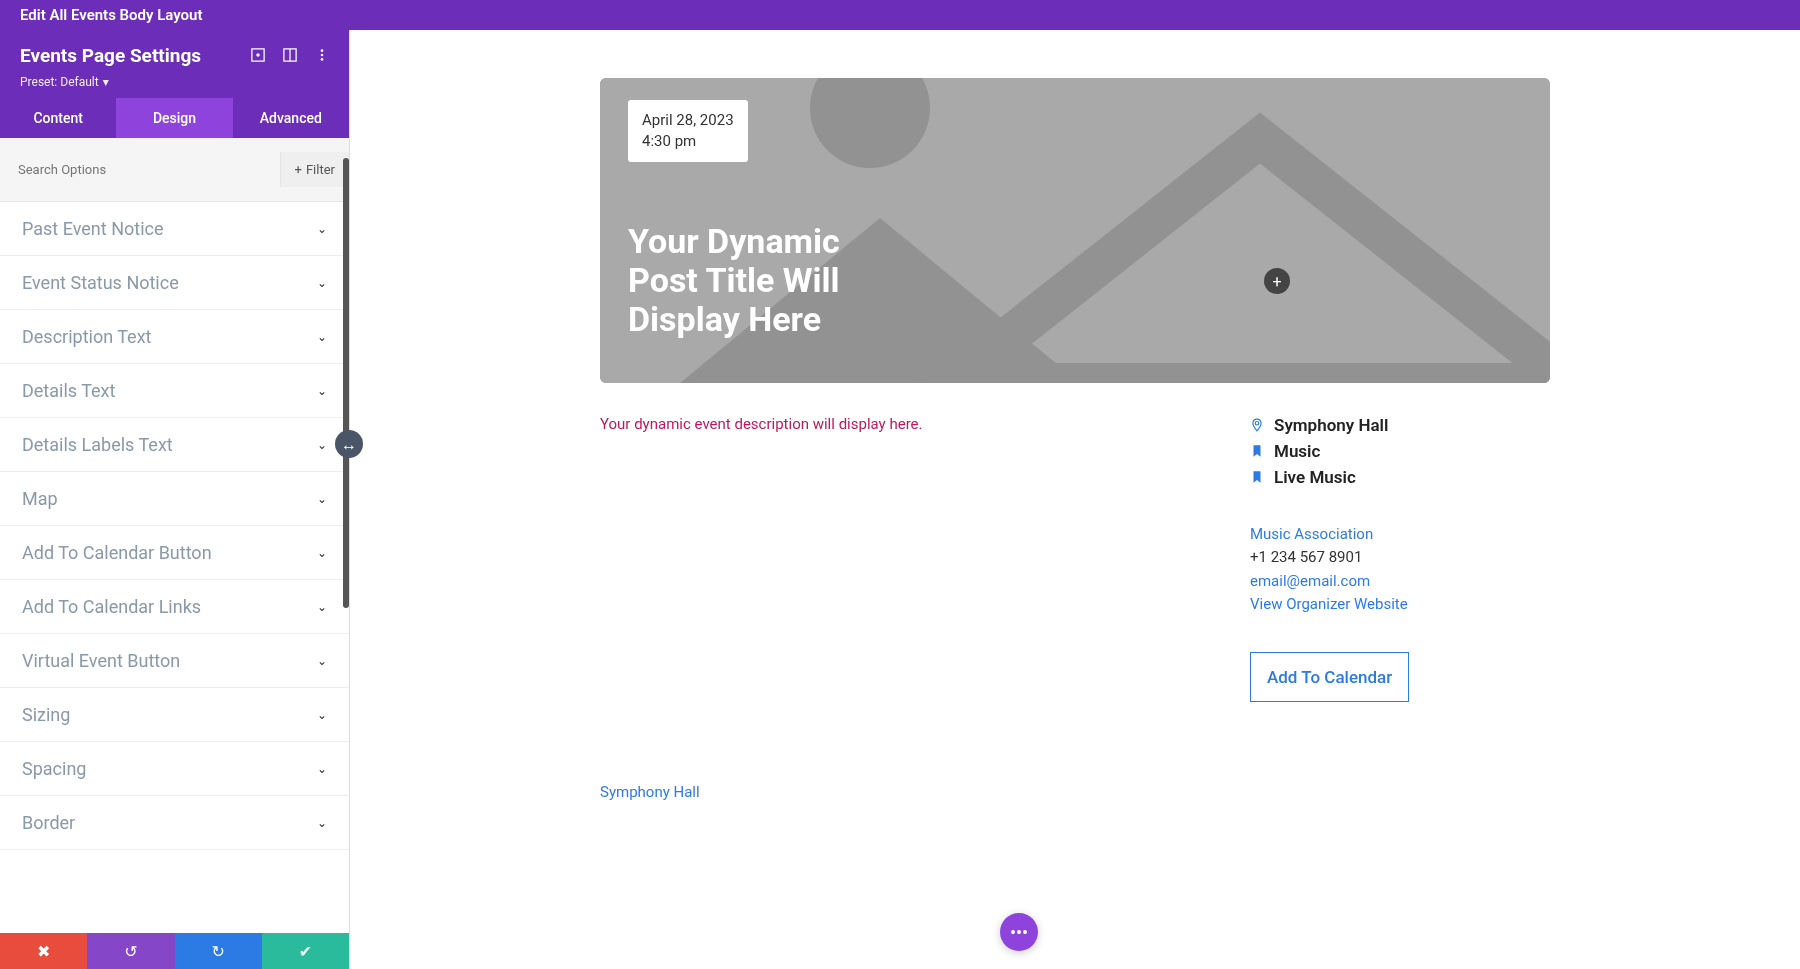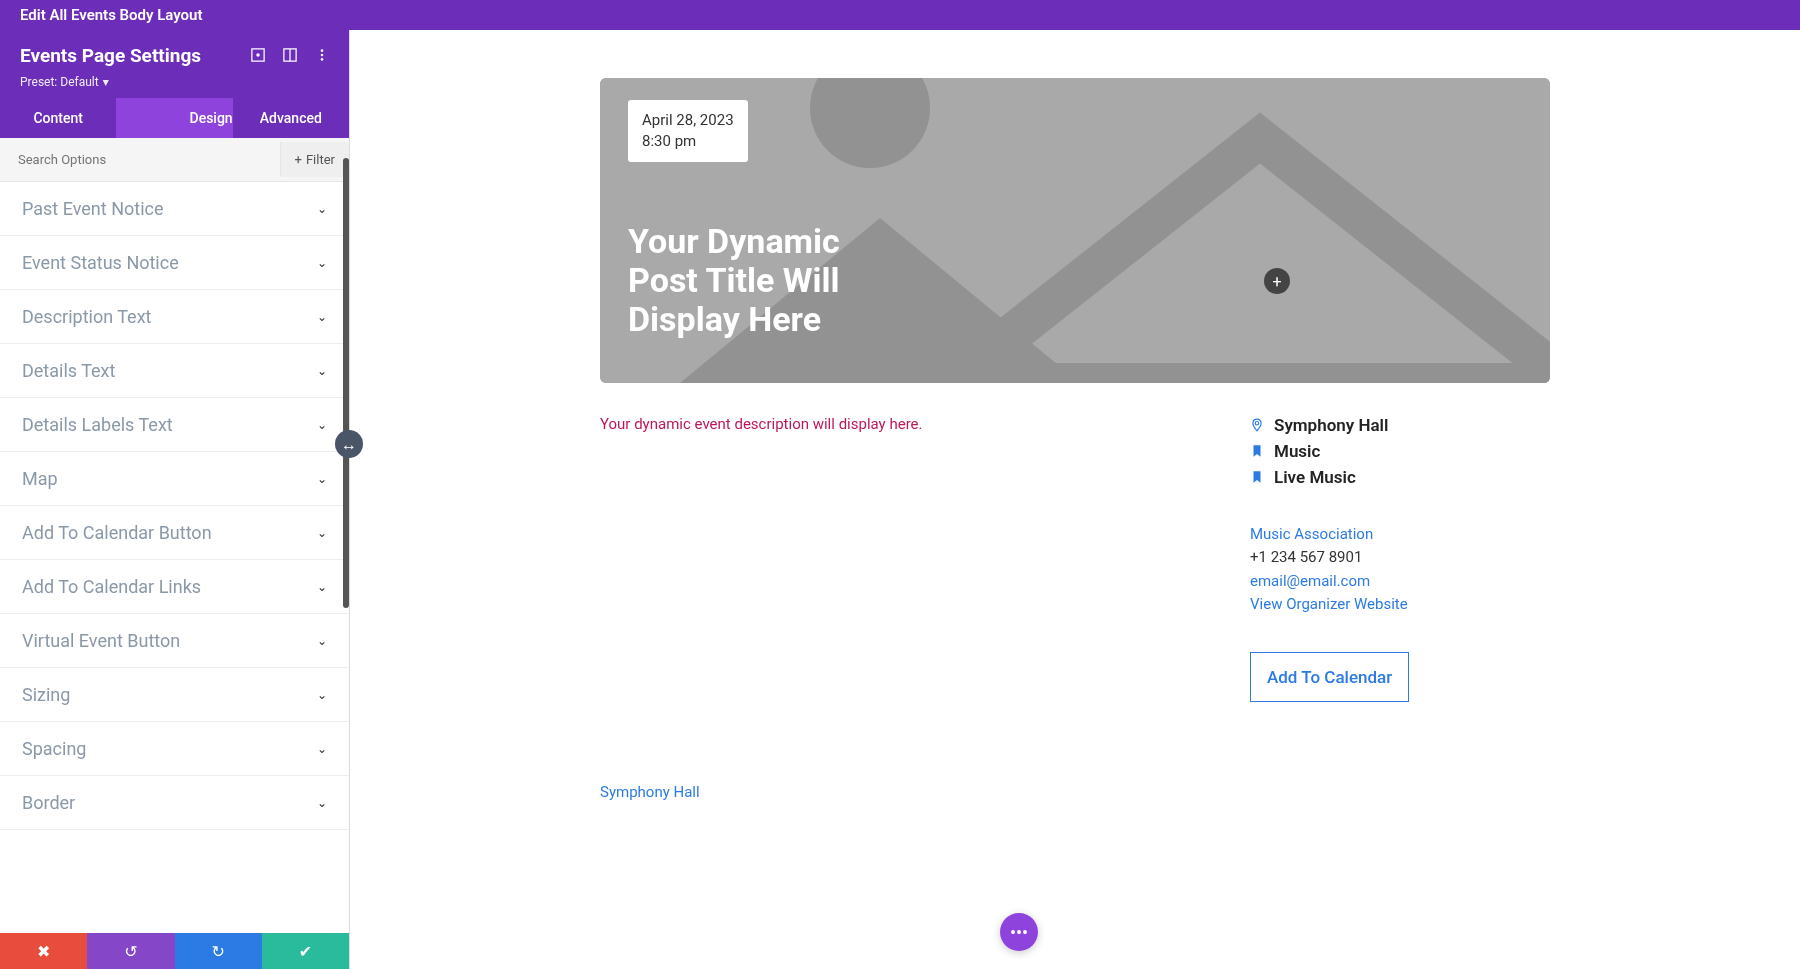--- a/index.html
+++ b/index.html
@@ -13,24 +13,24 @@
 .sidebar { width: 350px; background: #fff; display: flex; flex-direction: column; border-right: 1px solid #ddd; position: relative; }
 .sidebar-header { background: #6c2eb9; color: #fff; padding: 14px 20px 8px; display: flex; align-items: flex-start; justify-content: space-between; }
 .sidebar-header-left {}
 .sidebar-title { font-size: 19px; font-weight: 700; margin-bottom: 4px; }
 .sidebar-preset { font-size: 12px; opacity: 0.9; display: inline-flex; align-items: center; gap: 4px; }
 .sidebar-header-icons { display: flex; gap: 18px; align-items: center; margin-top: 4px; }
 .hdr-icon { width: 14px; height: 14px; cursor: pointer; opacity: 0.95; }
 
 .tabs { display: flex; background: #6c2eb9; }
 .tab { flex: 1; padding: 12px 0; text-align: center; color: #fff; font-size: 14px; font-weight: 500; cursor: pointer; }
-.tab.active { background: #8e44dc; text-align: right; }
+.tab.active { background: #8e44dc; }
 
 .search-row { display: flex; align-items: center; background: #f5f5f5; border-bottom: 1px solid #e5e5e5; }
-.search-input { flex: 1; padding: 14px 18px; border: none; background: transparent; font-size: 13px; color: #000000; outline: none; }
+.search-input { flex: 1; padding: 24px 18px; border: none; background: transparent; font-size: 13px; color: #000000; outline: none; }
 .filter-btn { padding: 10px 14px; border: none; border-left: 1px solid #e5e5e5; background: #efefef; color: #555; font-size: 13px; cursor: pointer; display: flex; align-items: center; gap: 4px; }
 
 .options { flex: 1; overflow-y: auto; }
 .option { display: flex; justify-content: space-between; align-items: center; padding: 16px 22px; border-bottom: 1px solid #eee; cursor: pointer; }
 .option-label { font-size: 18px; color: #8a99a8; font-weight: 400; }
 .chevron { font-size: 12px; color: #333; }
 
 .bottombar { display: flex; height: 36px; }
 .bb-btn { flex: 1; display: flex; align-items: center; justify-content: center; color: #fff; cursor: pointer; }
 .bb-red { background: #e74c3c; }
@@ -184,21 +184,21 @@
       <div class="canvas-inner">
         <div class="hero">
           <svg class="bg" viewBox="0 0 950 305" preserveAspectRatio="none">
             <rect width="950" height="305" fill="#a9a9a9"></rect>
             <circle cx="270" cy="30" r="60" fill="#929292"></circle>
             <polygon points="80,305 280,140 480,305" fill="#929292"></polygon>
             <polygon points="350,305 660,60 970,305" fill="none" stroke="#929292" stroke-width="40"></polygon>
           </svg>
           <div class="hero-date">
             <div>April 28, 2023</div>
-            <div>8:30 pm</div>
+            <div>4:30 pm</div>
           </div>
           <div class="hero-title">Your Dynamic Post Title Will Display Here</div>
           <div class="hero-plus">+</div>
         </div>
 
         <div class="body-row">
           <div class="body-left">
             <p>Your dynamic event description will display here.</p>
           </div>
           <div class="body-right">

